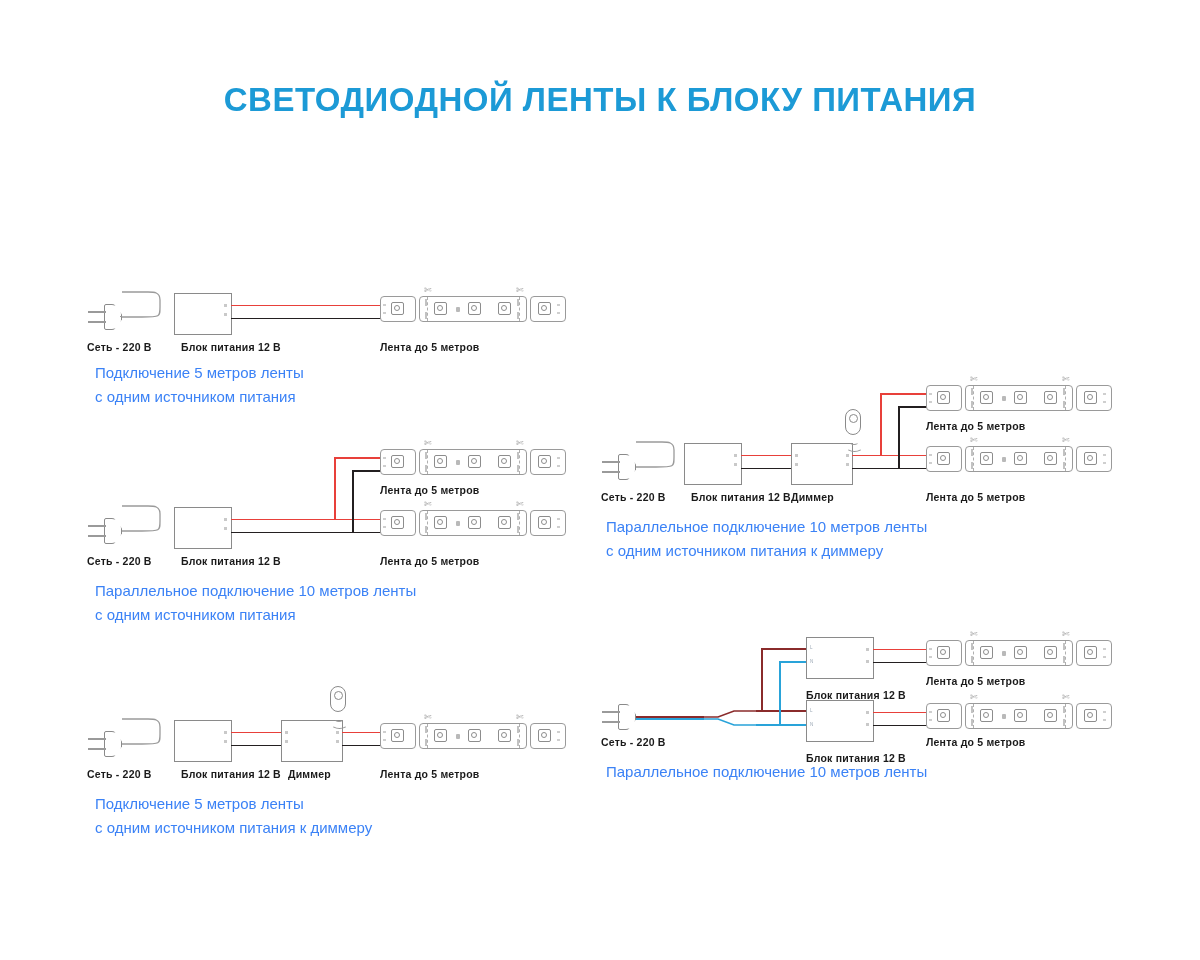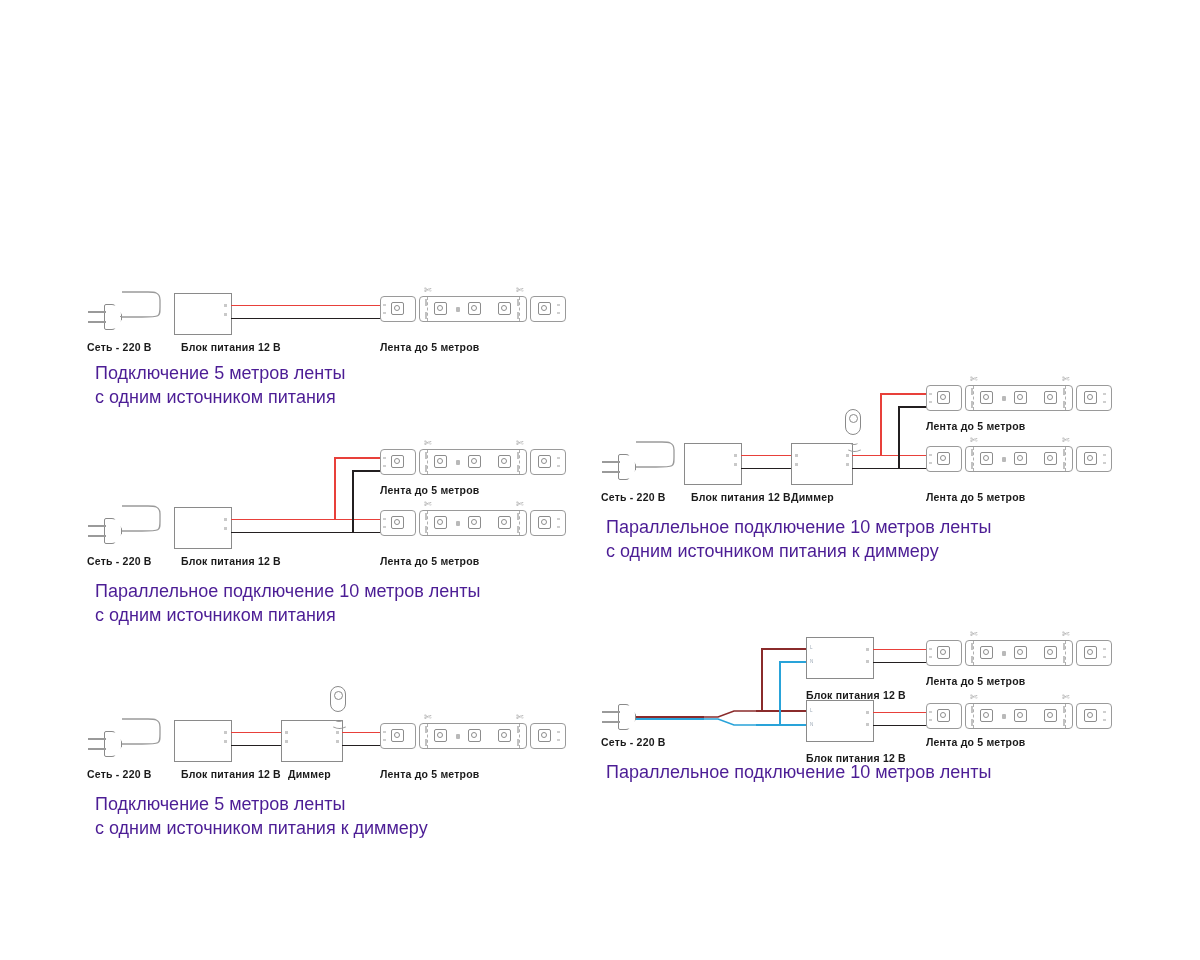--- a/index.html
+++ b/index.html
@@ -12,21 +12,21 @@
     position:absolute;left:0;top:78px;width:1200px;text-align:center;
     color:#1C9AD6;font-weight:bold;font-size:33px;line-height:43px;
     letter-spacing:0.5px;
   }
   .title .l2{display:block;}
 
   .diagram{position:absolute;}
 
   
   .caption{
-    position:absolute;color:#4c1d95;font-size:18px;line-height:24px;
+    position:absolute;color:#3b82f6;font-size:15px;line-height:24px;
     white-space:nowrap;
   }
   .caption span{display:block;}
 
   
   .lbl{
     position:absolute;color:#1a1a1a;font-size:10.5px;font-weight:bold;
     white-space:nowrap;letter-spacing:0.2px;
   }
 
@@ -99,20 +99,21 @@
   .remote .wave{
     position:absolute;border:1.2px solid #9a9a9a;border-bottom-color:transparent;
     border-left-color:transparent;border-right-color:transparent;border-radius:50%;
     transform:rotate(180deg);
   }
 </style>
 </head>
 <body>
 
 <div class="title">
+  <span class="l2">СВЕТОДИОДНОЙ ЛЕНТЫ К БЛОКУ ПИТАНИЯ</span>
 </div>
 
 <div class="diagram" style="left:0;top:0;width:600px;height:420px;">
 
   <div class="plug" style="left:88px;top:302px;">
     <div class="body"></div>
     <div class="pin p1"></div>
     <div class="pin p2"></div>
   </div>
 

